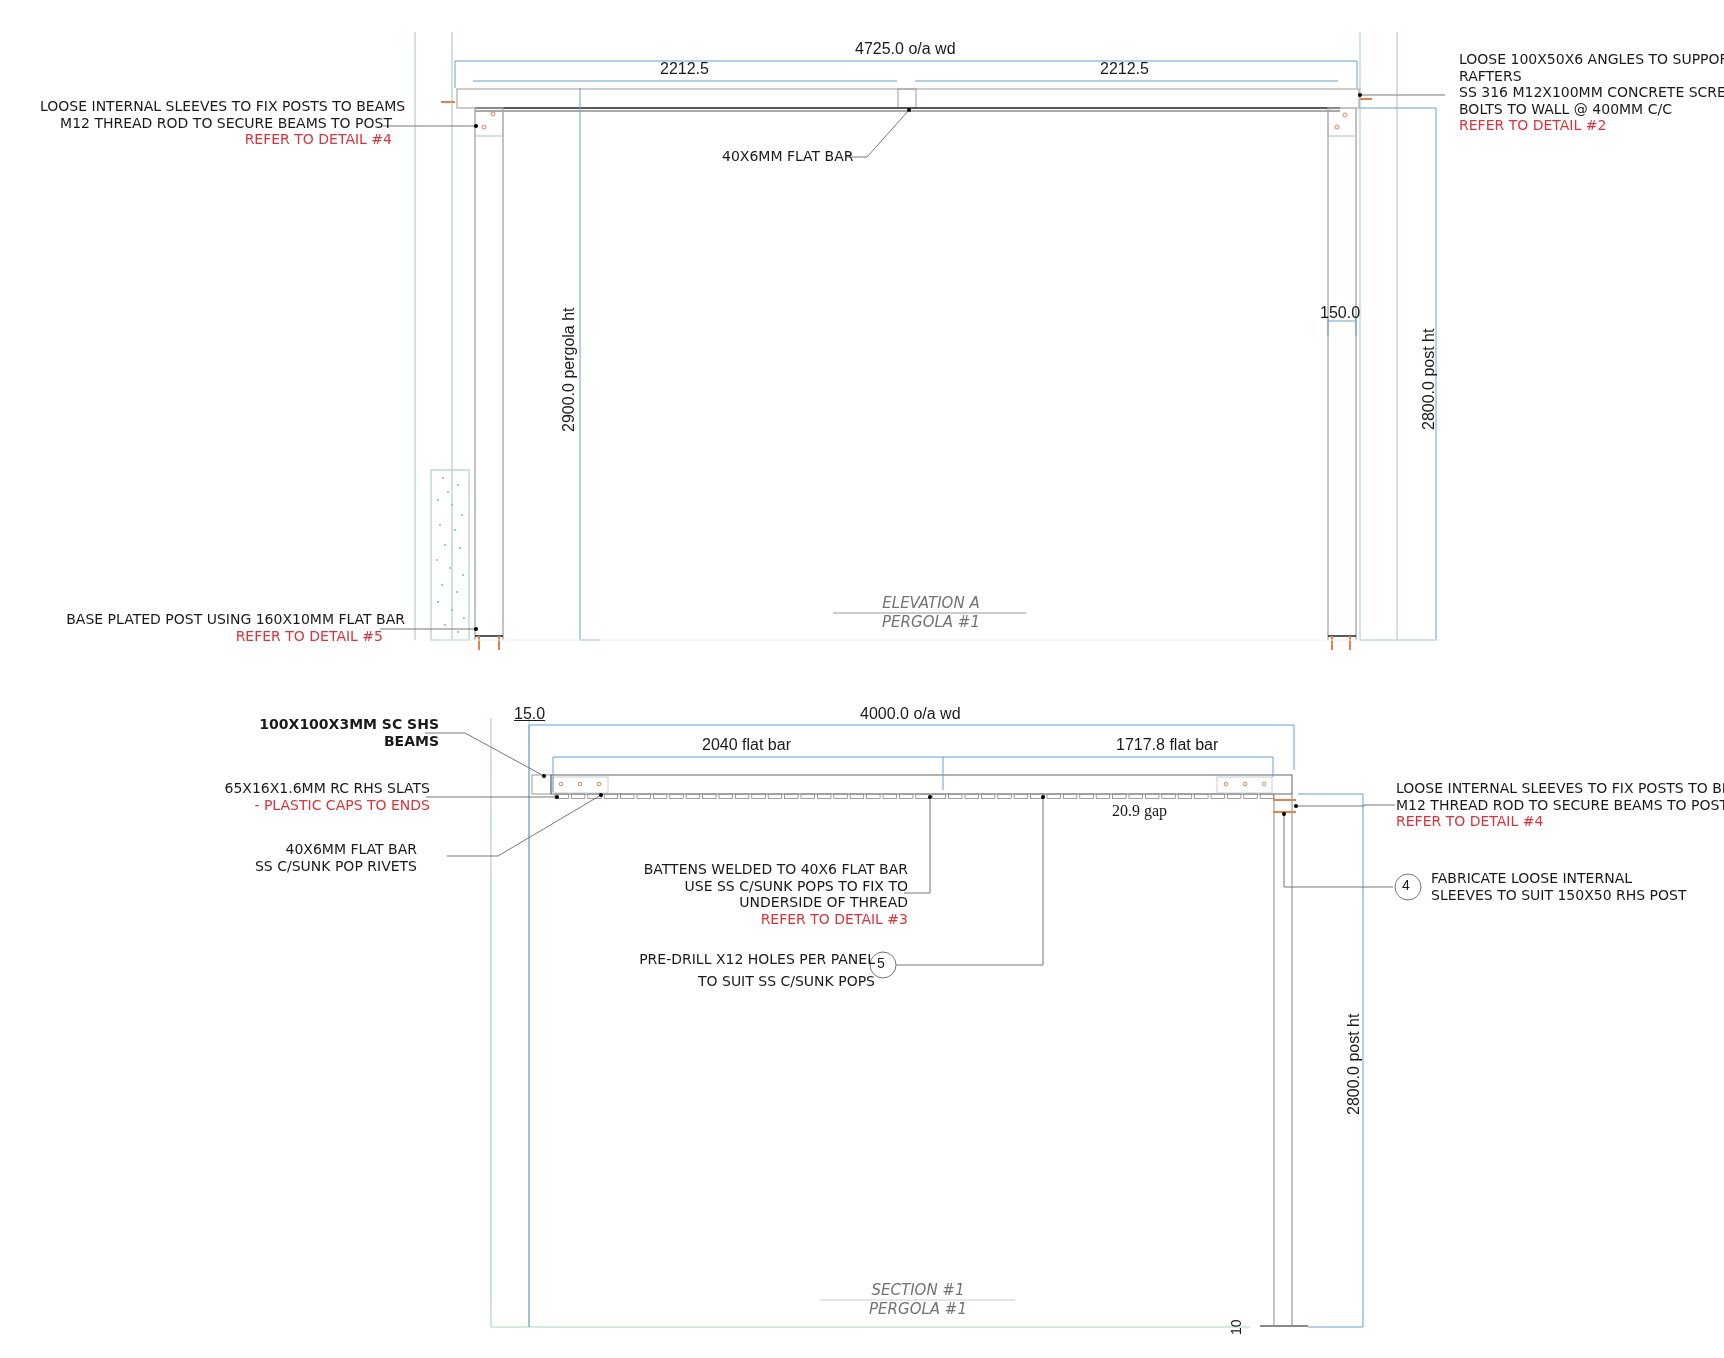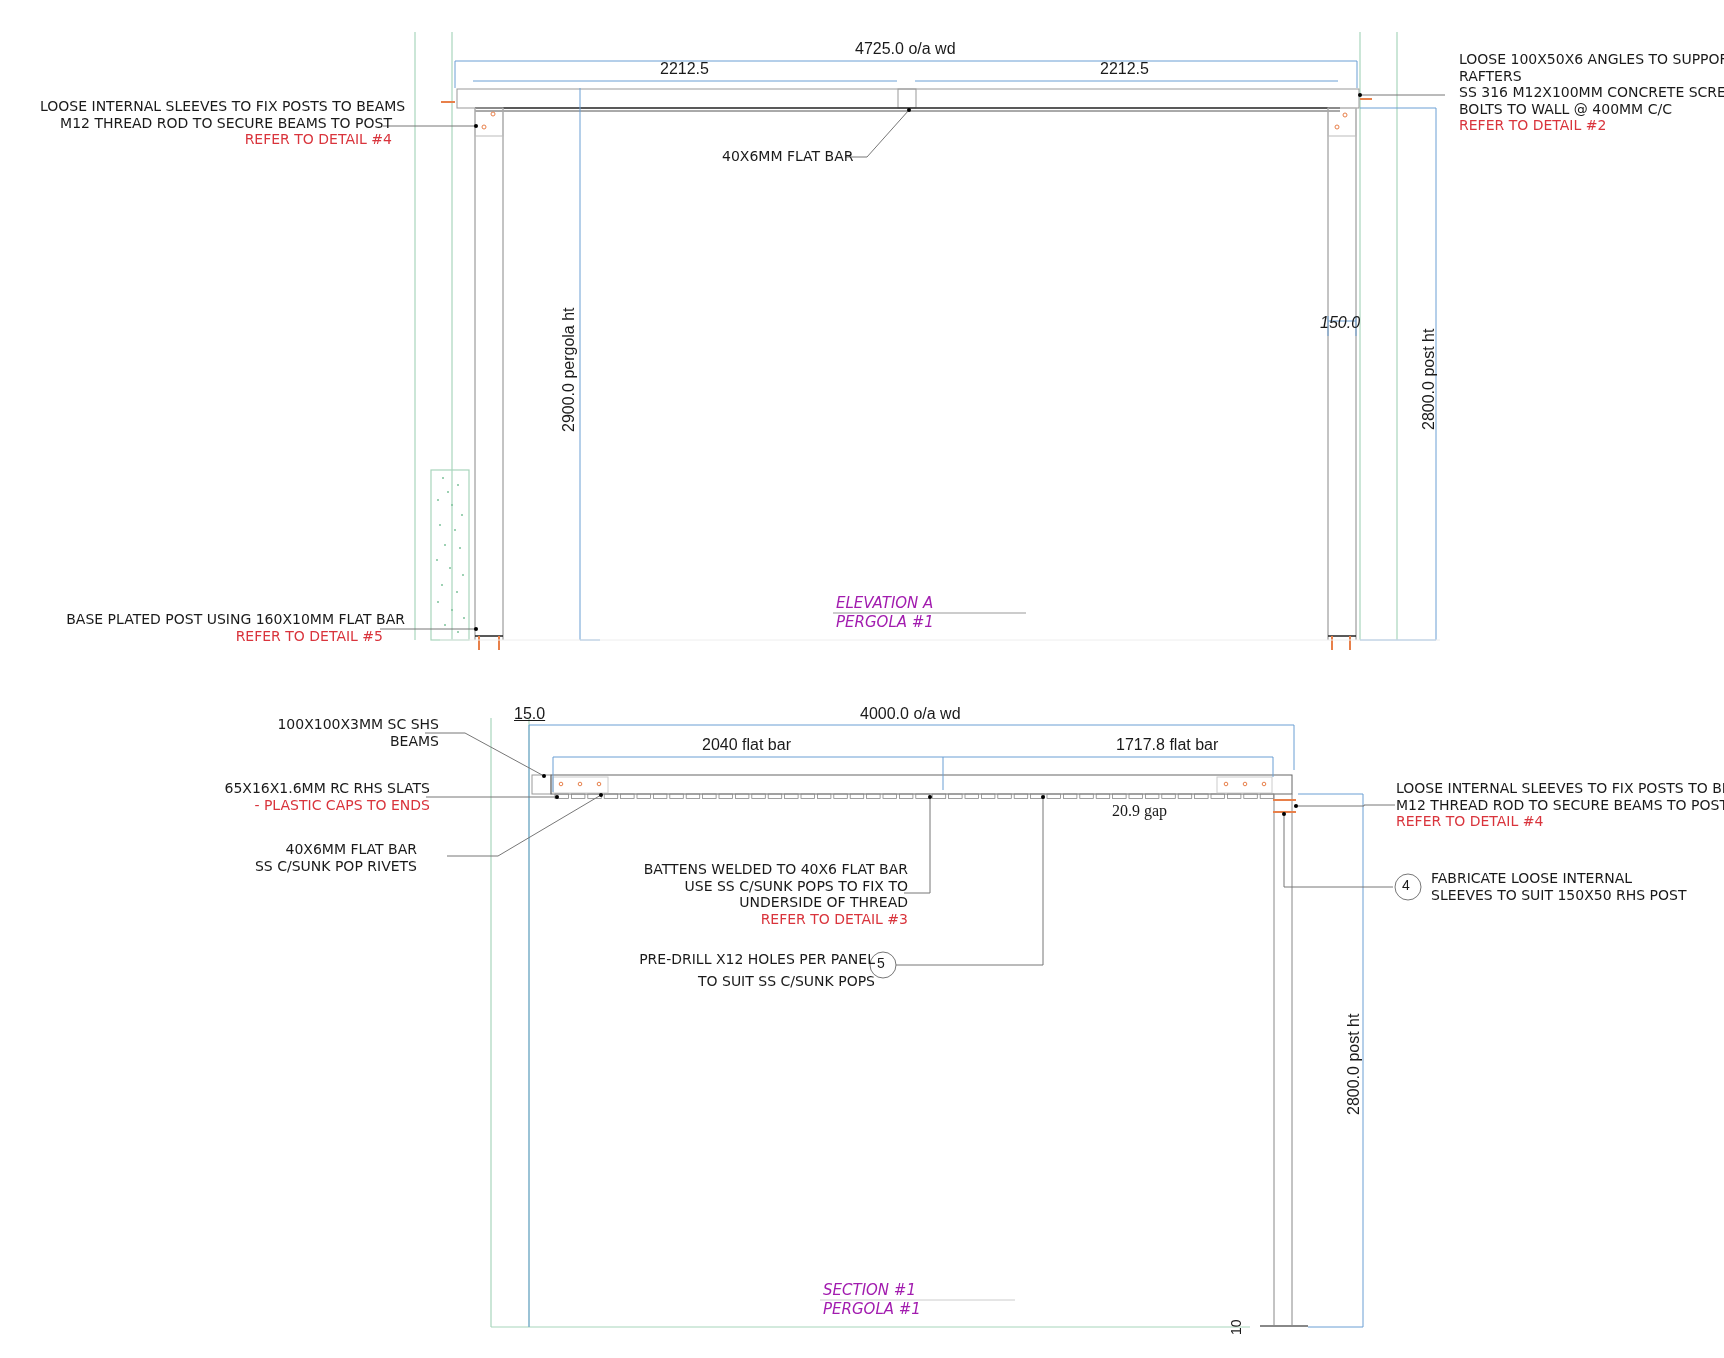--- a/index.html
+++ b/index.html
@@ -8,21 +8,21 @@
   svg.drawing { position: absolute; left: 0; top: 0; }
   .note { position: absolute; font-family: "DejaVu Sans", sans-serif; font-size: 14px;
           line-height: 16.5px; color: #1a1a1a; white-space: nowrap; }
   .note.right { text-align: right; }
   .note .ref { color: #d9343c; display: block; }
   .note span.l { display: block; }
   .dim { position: absolute; font-family: "Liberation Sans", sans-serif; font-size: 16px;
          color: #1a1a1a; white-space: nowrap; }
   .dim.vert { transform: rotate(-90deg); transform-origin: left top; }
   .title { position: absolute; font-family: "DejaVu Sans", sans-serif; font-style: italic;
-           font-size: 15px; color: #a21caf; text-align: left; width: 190px; line-height: 19px; }
+           font-size: 15px; color: #737373; text-align: center; width: 190px; line-height: 19px; }
 </style>
 </head>
 <body>
 
 <svg class="drawing" width="1724" height="1358" viewBox="0 0 1724 1358">
 
   <g stroke="#a8d5bc" stroke-width="1.2" fill="none">
     <line x1="415" y1="32" x2="415" y2="640"></line>
     <line x1="452" y1="32" x2="452" y2="640"></line>
     <line x1="1360" y1="32" x2="1360" y2="640"></line>
@@ -235,21 +235,21 @@
   <line x1="833" y1="613" x2="1026" y2="613" stroke="#999"></line>
   <line x1="820" y1="1300" x2="1015" y2="1300" stroke="#ccc"></line>
 </svg>
 
 <div class="dim" style="left:877px;top:955px;font-size:14px;">5</div>
 <div class="dim" style="left:1402px;top:877px;font-size:14px;">4</div>
 
 <div class="dim" style="left:855px;top:40px;">4725.0 o/a wd</div>
 <div class="dim" style="left:660px;top:60px;">2212.5</div>
 <div class="dim" style="left:1100px;top:60px;">2212.5</div>
-<div class="dim" style="left:1320px;top:314px;font-style:italic;">150.0</div>
+<div class="dim" style="left:1320px;top:304px;">150.0</div>
 <div class="dim vert" style="left:560px;top:432px;">2900.0 pergola ht</div>
 <div class="dim vert" style="left:1420px;top:430px;">2800.0 post ht</div>
 
 <div class="note right" style="left:40px;top:98px;width:352px;">
   <span class="l">LOOSE INTERNAL SLEEVES TO FIX POSTS TO BEAMS</span>
   <span class="l">M12 THREAD ROD TO SECURE BEAMS TO POST</span>
   <span class="ref">REFER TO DETAIL #4</span>
 </div>
 <div class="note" style="left:722px;top:148px;">40X6MM FLAT BAR</div>
 <div class="note" style="left:1459px;top:51px;">
@@ -270,21 +270,21 @@
 </div>
 
 <div class="dim" style="left:514px;top:705px;text-decoration:underline;">15.0</div>
 <div class="dim" style="left:860px;top:705px;">4000.0 o/a wd</div>
 <div class="dim" style="left:702px;top:736px;">2040 flat bar</div>
 <div class="dim" style="left:1069px;top:736px;margin-left:47px;">1717.8 flat bar</div>
 <div class="dim" style="left:1112px;top:802px;font-family:Liberation Serif, serif;">20.9 gap</div>
 <div class="dim vert" style="left:1345px;top:1115px;">2800.0 post ht</div>
 <div class="dim vert" style="left:1228px;top:1335px;font-size:14px;">10</div>
 
-<div class="note right" style="left:230px;top:716px;width:209px;">
+<div class="note right" style="left:230px;top:716px;width:209px;font-weight:bold;">
   <span class="l">100X100X3MM SC SHS</span>
   <span class="l">BEAMS</span>
 </div>
 <div class="note right" style="left:180px;top:780px;width:250px;">
   <span class="l">65X16X1.6MM RC RHS SLATS</span>
   <span class="ref">- PLASTIC CAPS TO ENDS</span>
 </div>
 <div class="note right" style="left:200px;top:841px;width:217px;">
   <span class="l">40X6MM FLAT BAR</span>
   <span class="l">SS C/SUNK POP RIVETS</span>

